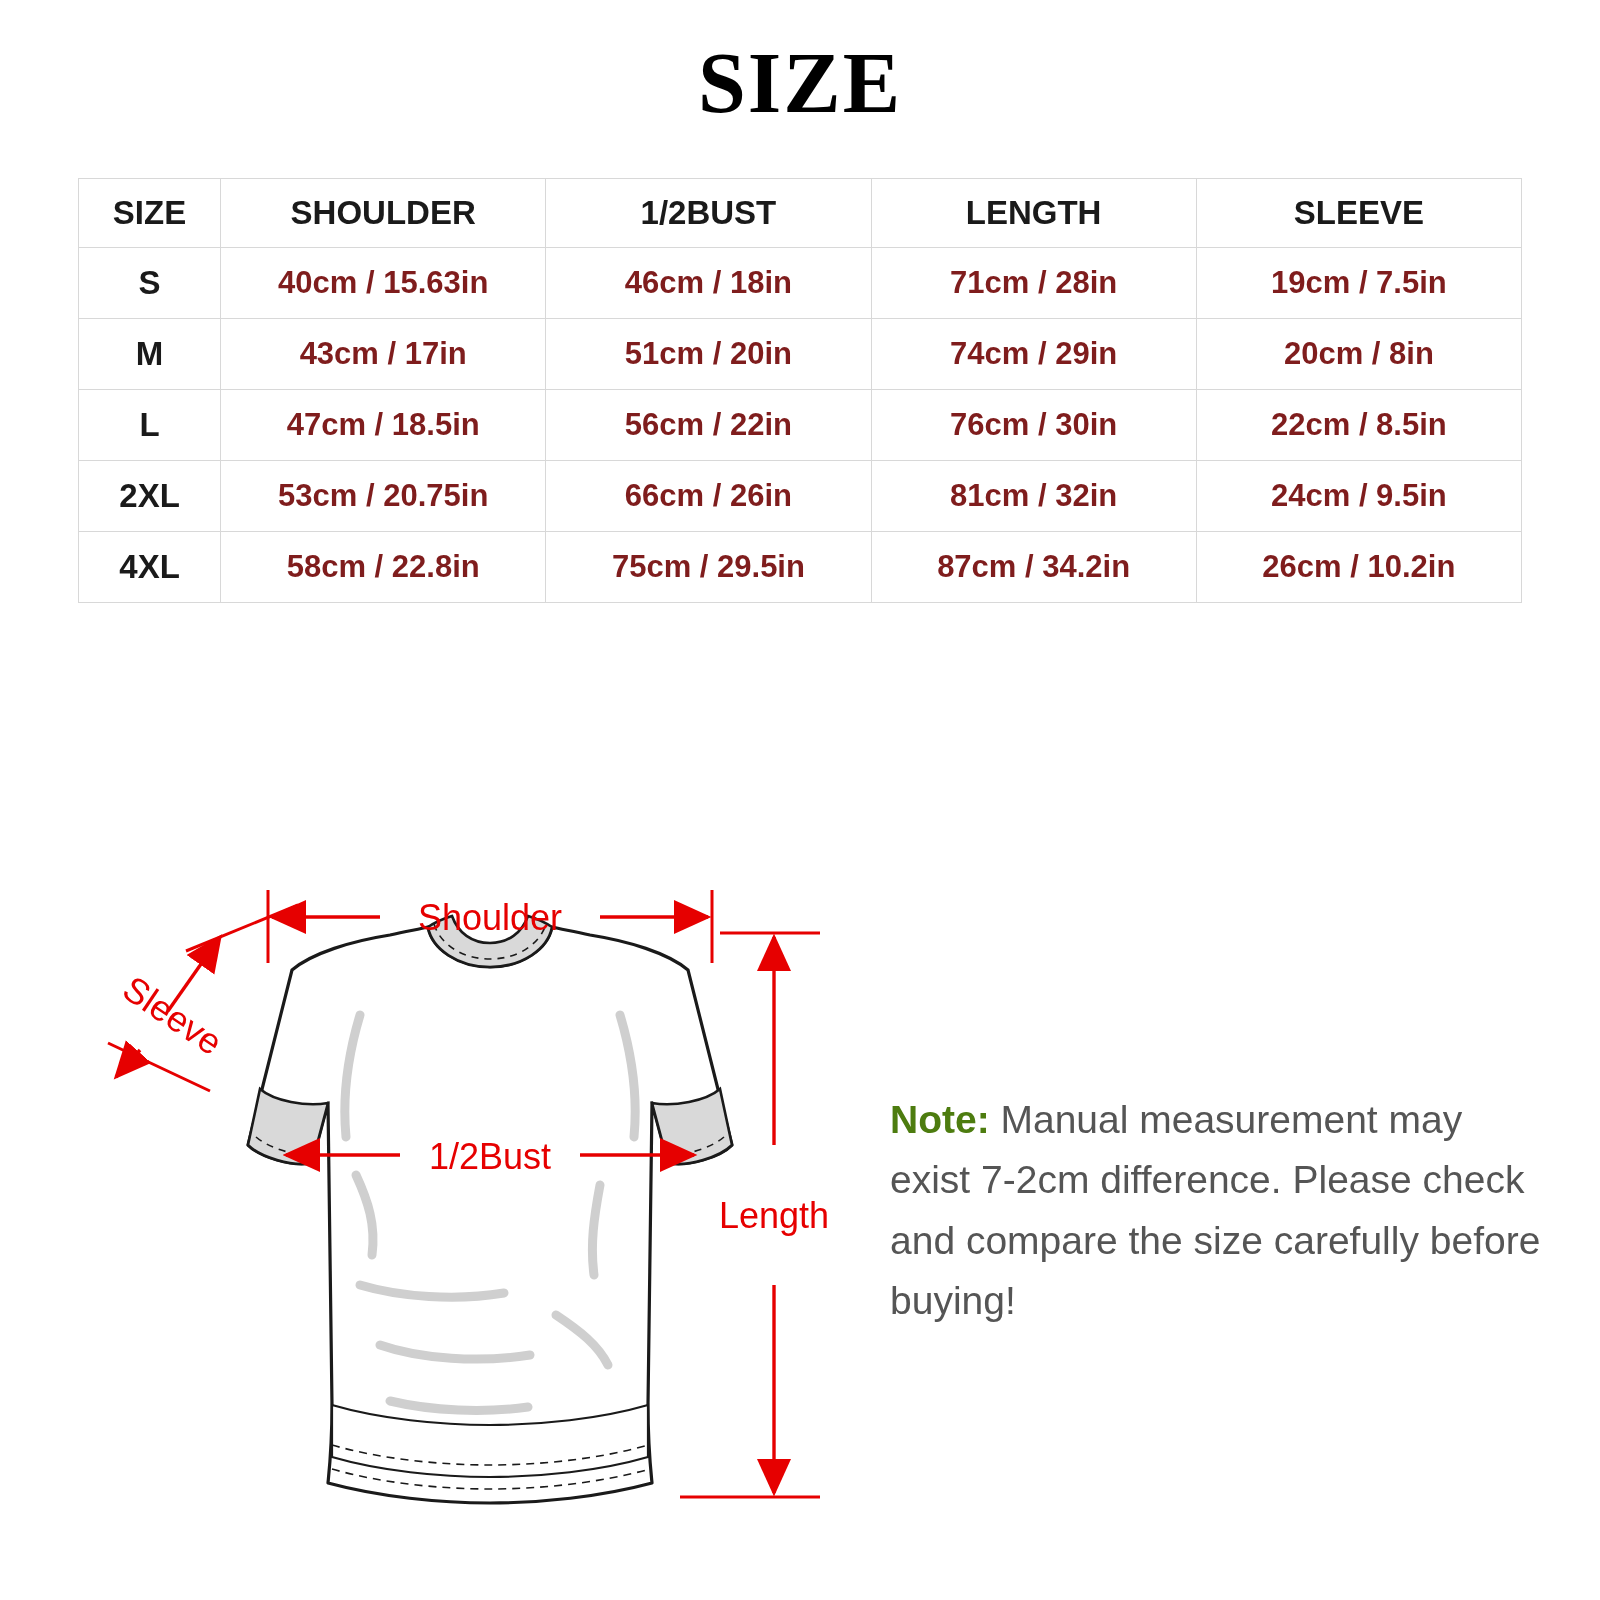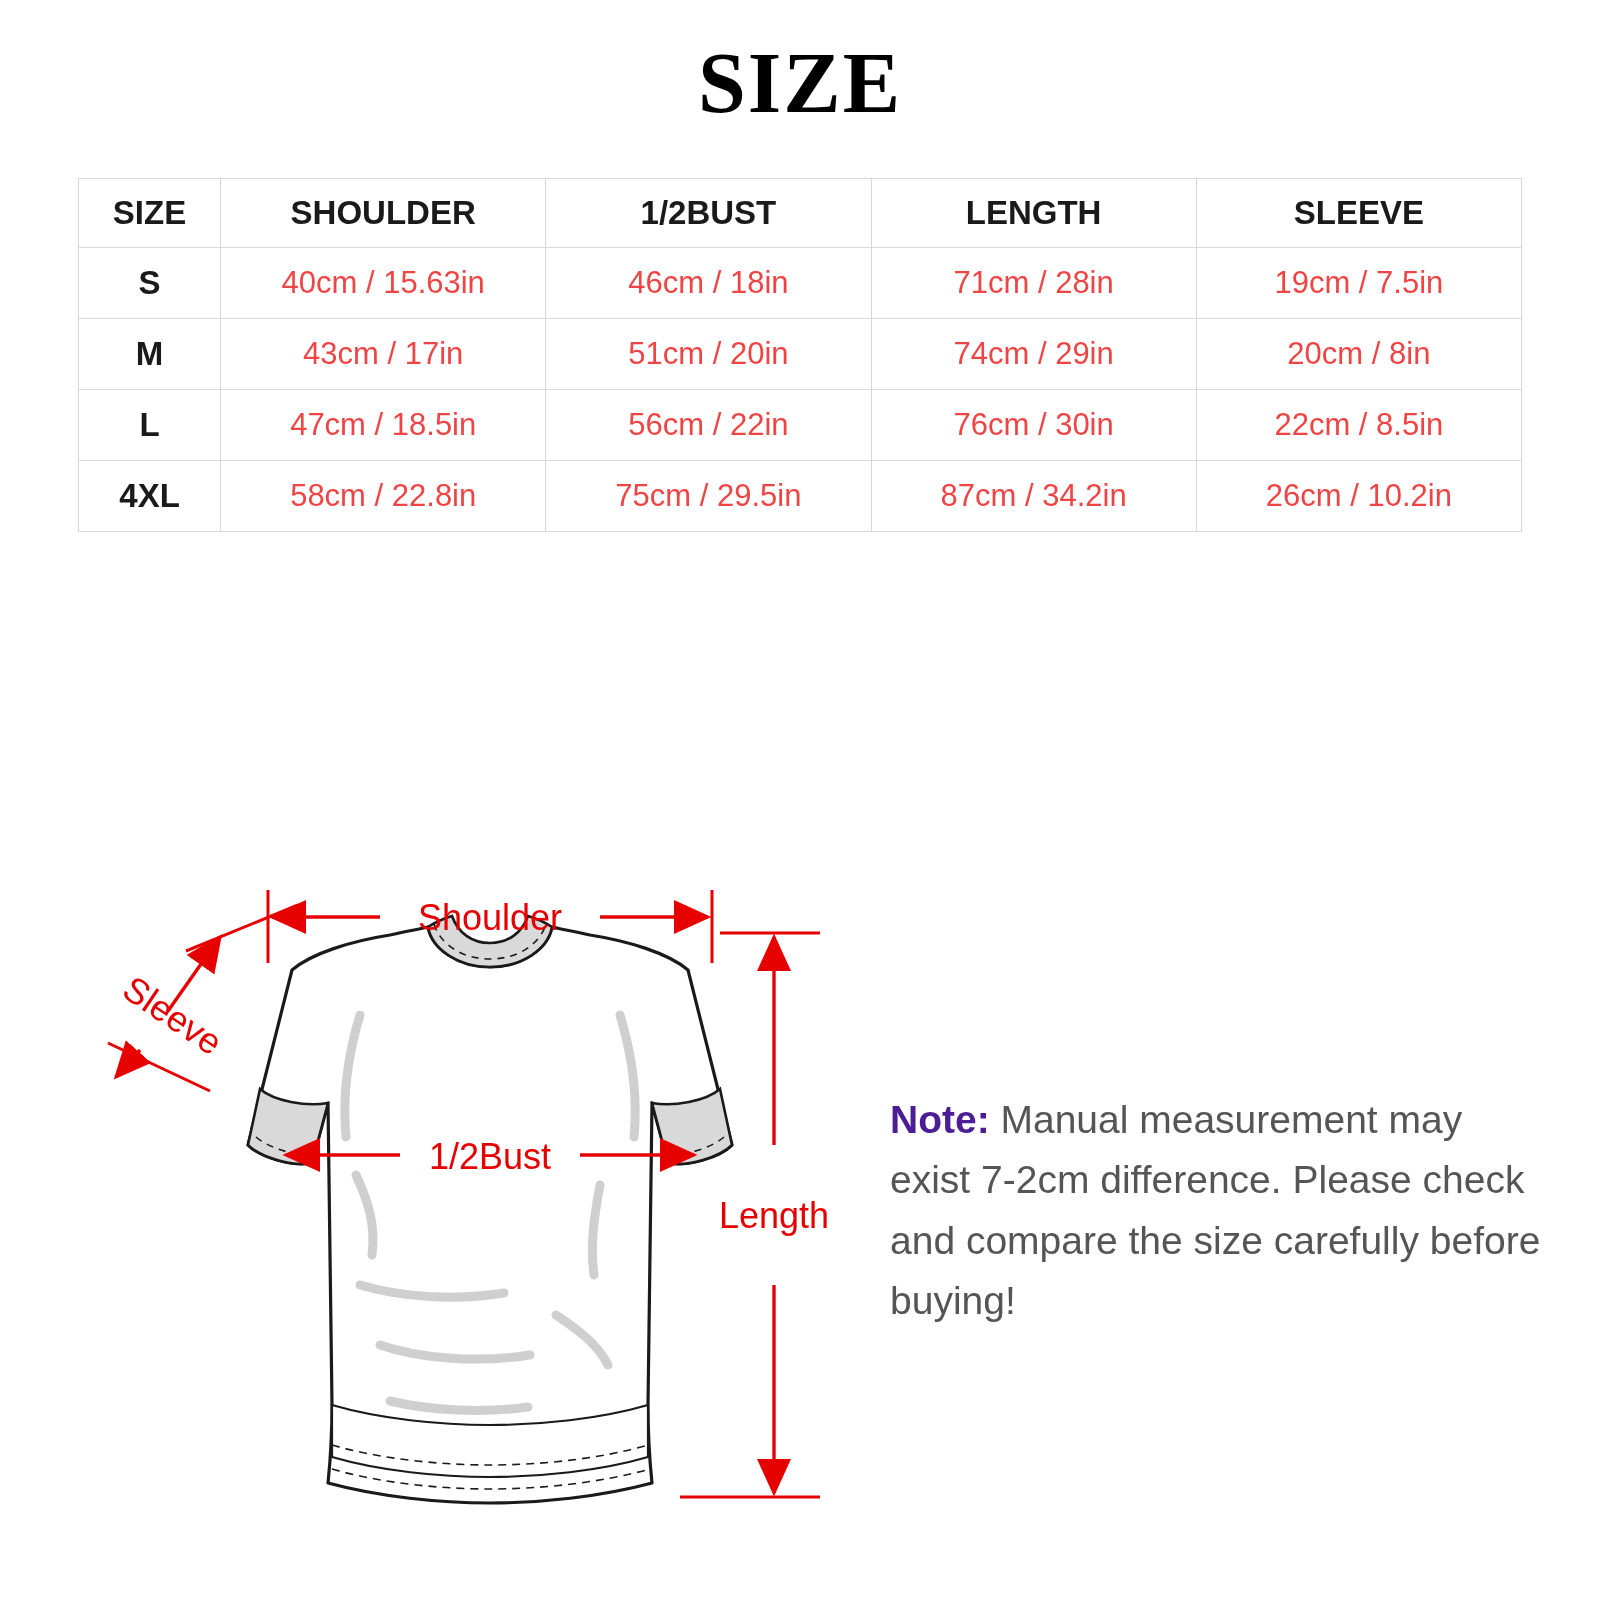--- a/index.html
+++ b/index.html
@@ -52,22 +52,22 @@
     color: #1a1a1a;
     height: 68px;
   }
   .size-table td.size-cell {
     font-size: 33px;
     font-weight: bold;
     color: #1a1a1a;
   }
   .size-table td.val-cell {
     font-size: 31px;
-    font-weight: normal;
-    color: #ef4444;
+    font-weight: bold;
+    color: #7f1d1d;
   }
   .col-size  { width: 142px; }
   .col-other { width: 325px; }
 
   
   .diagram {
     position: absolute;
     top: 845px;
     left: 60px;
     width: 800px;
@@ -79,21 +79,21 @@
   .note {
     position: absolute;
     top: 1090px;
     left: 890px;
     width: 660px;
     font-size: 39px;
     line-height: 1.55;
     color: #555555;
   }
   .note b {
-    color: #4c1d95;
+    color: #4d7c0f;
     font-weight: bold;
   }
 </style>
 </head>
 <body>
 
 <div class="title">SIZE</div>
 
 <table class="size-table">
   <colgroup>
@@ -126,20 +126,27 @@
       <td class="val-cell">51cm / 20in</td>
       <td class="val-cell">74cm / 29in</td>
       <td class="val-cell">20cm / 8in</td>
     </tr>
     <tr>
       <td class="size-cell">L</td>
       <td class="val-cell">47cm / 18.5in</td>
       <td class="val-cell">56cm / 22in</td>
       <td class="val-cell">76cm / 30in</td>
       <td class="val-cell">22cm / 8.5in</td>
+    </tr>
+    <tr>
+      <td class="size-cell">2XL</td>
+      <td class="val-cell">53cm / 20.75in</td>
+      <td class="val-cell">66cm / 26in</td>
+      <td class="val-cell">81cm / 32in</td>
+      <td class="val-cell">24cm / 9.5in</td>
     </tr>
     <tr>
       <td class="size-cell">4XL</td>
       <td class="val-cell">58cm / 22.8in</td>
       <td class="val-cell">75cm / 29.5in</td>
       <td class="val-cell">87cm / 34.2in</td>
       <td class="val-cell">26cm / 10.2in</td>
     </tr>
   </tbody>
 </table>

